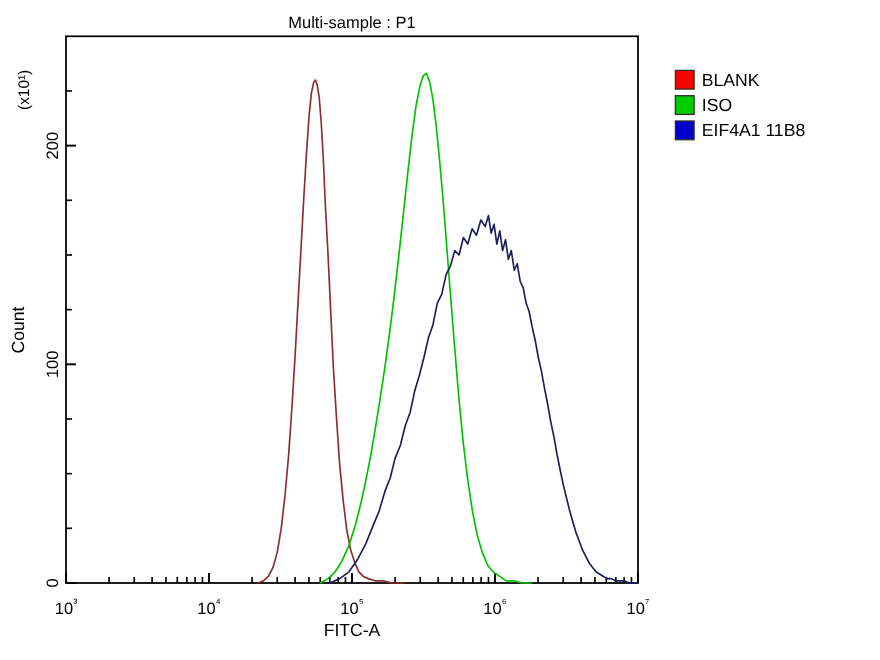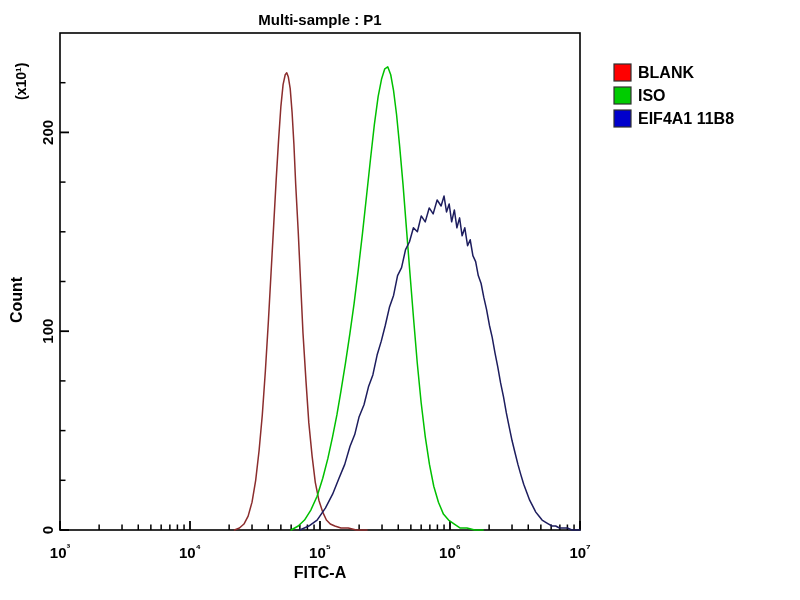--- a/index.html
+++ b/index.html
@@ -12,21 +12,20 @@
     height: 600px;
     font-family: "Liberation Sans", sans-serif;
     overflow: hidden;
     position: relative;
   }
   #stage {
     position: absolute;
     left: 0; top: 0;
     width: 800px;
     height: 508px;
-    font-weight: bold;
   }
   svg#plot {
     position: absolute;
     left: 0; top: 0;
     width: 800px;
     height: 600px;
     display: block;
   }
   .axis-label, .tick-label, .title-text, .legend-text, .mult-text {
     font-family: "Liberation Sans", sans-serif;

